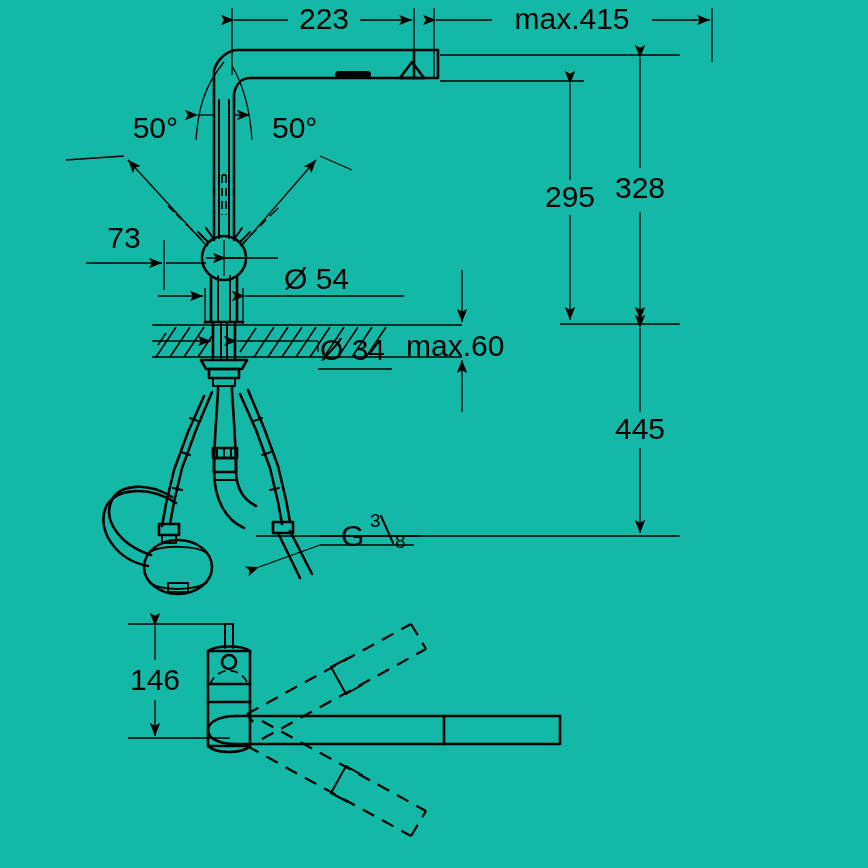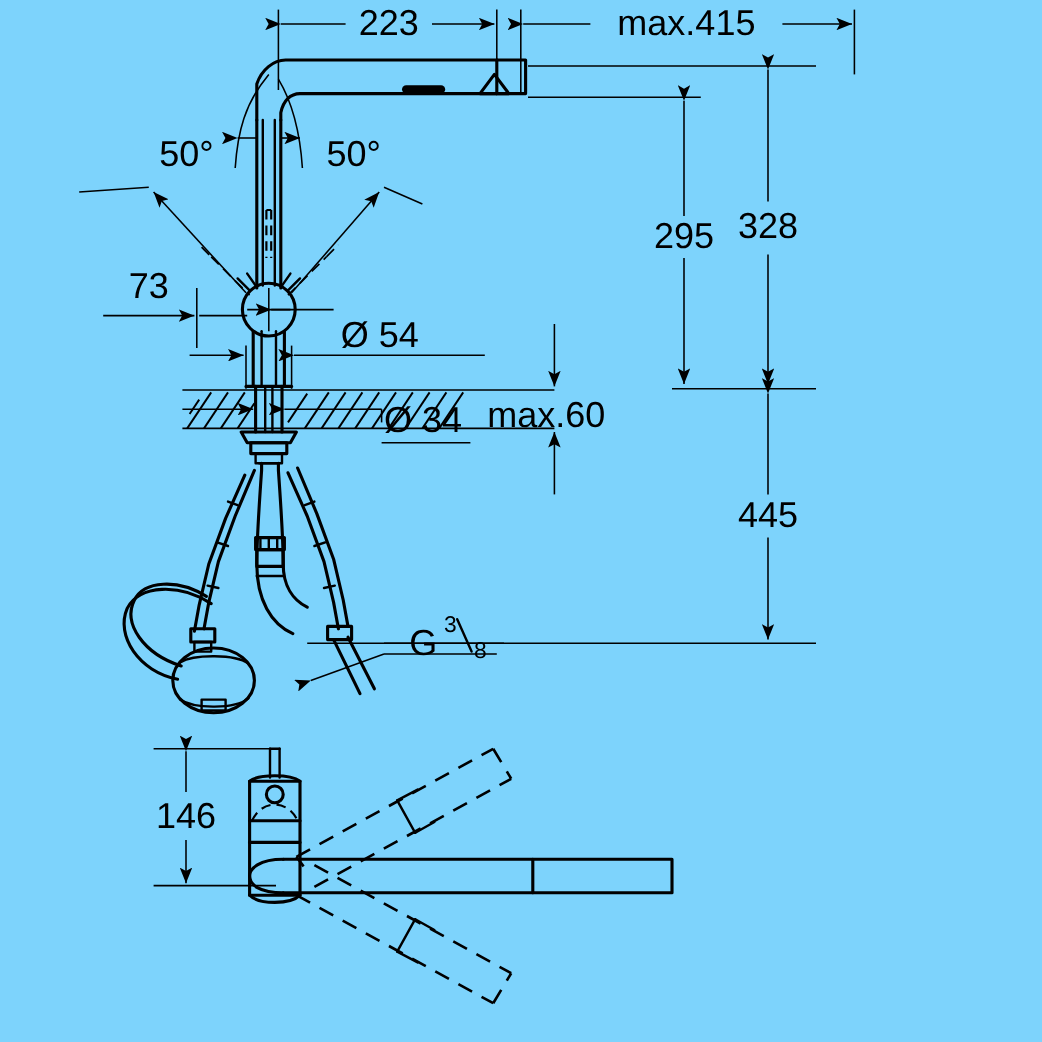--- a/index.html
+++ b/index.html
@@ -7,21 +7,21 @@
     padding: 0;
     background: #ffffff;
   }
   body {
     font-family: "Liberation Sans", sans-serif;
   }
   #sheet {
     position: relative;
     width: 868px;
     height: 868px;
-    background: #7dd3fc;
+    background: #14b8a6;
     overflow: hidden;
   }
   #drawing {
     position: absolute;
     top: 0;
     left: 0;
     width: 868px;
     height: 868px;
   }
   .dim-text {

